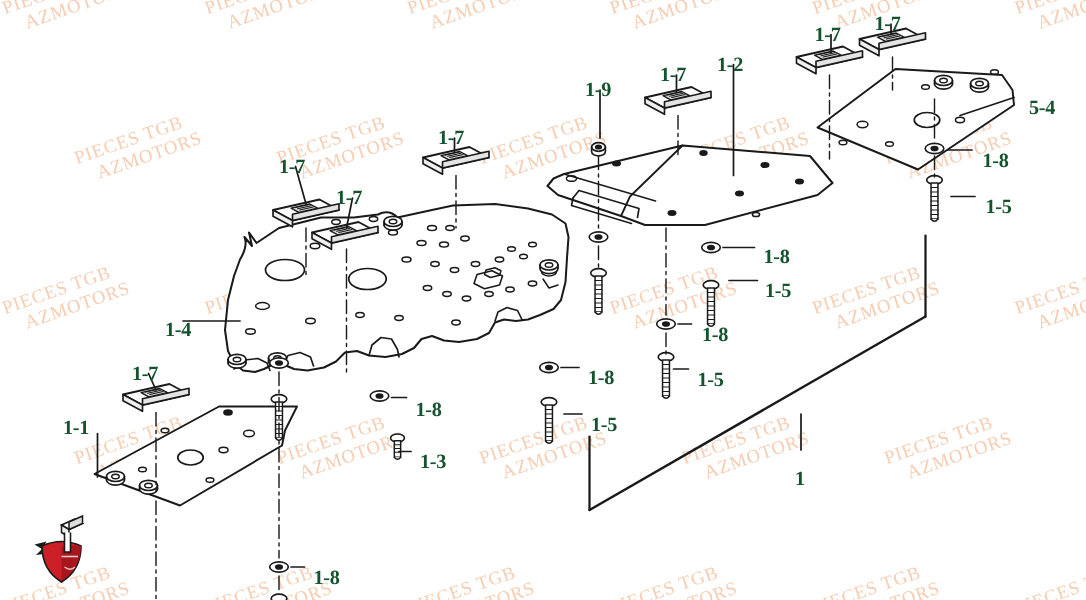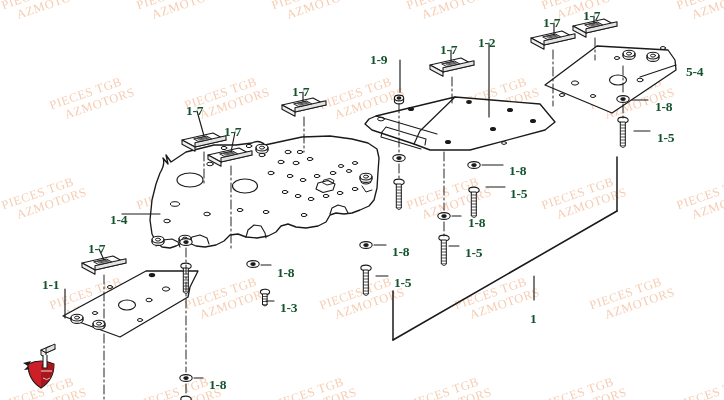--- a/index.html
+++ b/index.html
@@ -418,21 +418,21 @@
       <path d="M36 1 l9 -4 v-5 l-9 4 z" fill="#dedede" stroke="#1a1a1a" stroke-width="1"></path>
       <path d="M33 3 v13 h4 v-13" fill="#fff" stroke="#1a1a1a" stroke-width="1.05"></path>
     </g>
   </svg>
 
   <div id="labels">
       <div class="lbl" style="left: 186px; top: 103px;">1-7</div>
       <div class="lbl" style="left: 224px; top: 124px;">1-7</div>
       <div class="lbl" style="left: 292px; top: 84px;">1-7</div>
       <div class="lbl" style="left: 88px; top: 241px;">1-7</div>
-      <div class="lbl" style="left: 370px; top: 52px;">1-9</div>
+      <div class="lbl" style="left: 390px; top: 52px;">1-9</div>
       <div class="lbl" style="left: 440px; top: 42px;">1-7</div>
       <div class="lbl" style="left: 478px; top: 35px;">1-2</div>
       <div class="lbl" style="left: 543px; top: 15px;">1-7</div>
       <div class="lbl" style="left: 583px; top: 8px;">1-7</div>
       <div class="lbl" style="left: 686px; top: 64px;">5-4</div>
       <div class="lbl" style="left: 655px; top: 99px;">1-8</div>
       <div class="lbl" style="left: 657px; top: 130px;">1-5</div>
       <div class="lbl" style="left: 509px; top: 163px;">1-8</div>
       <div class="lbl" style="left: 510px; top: 186px;">1-5</div>
       <div class="lbl" style="left: 110px; top: 212px;">1-4</div>

